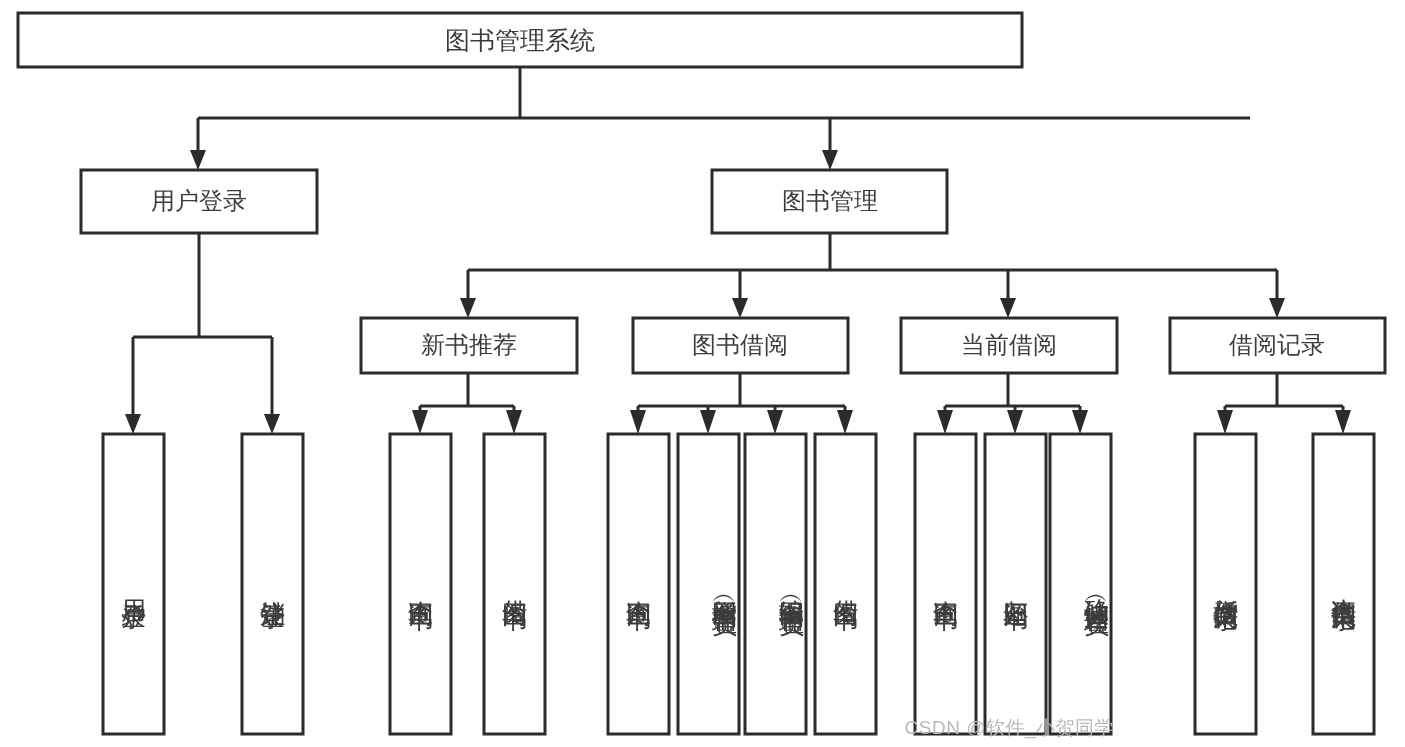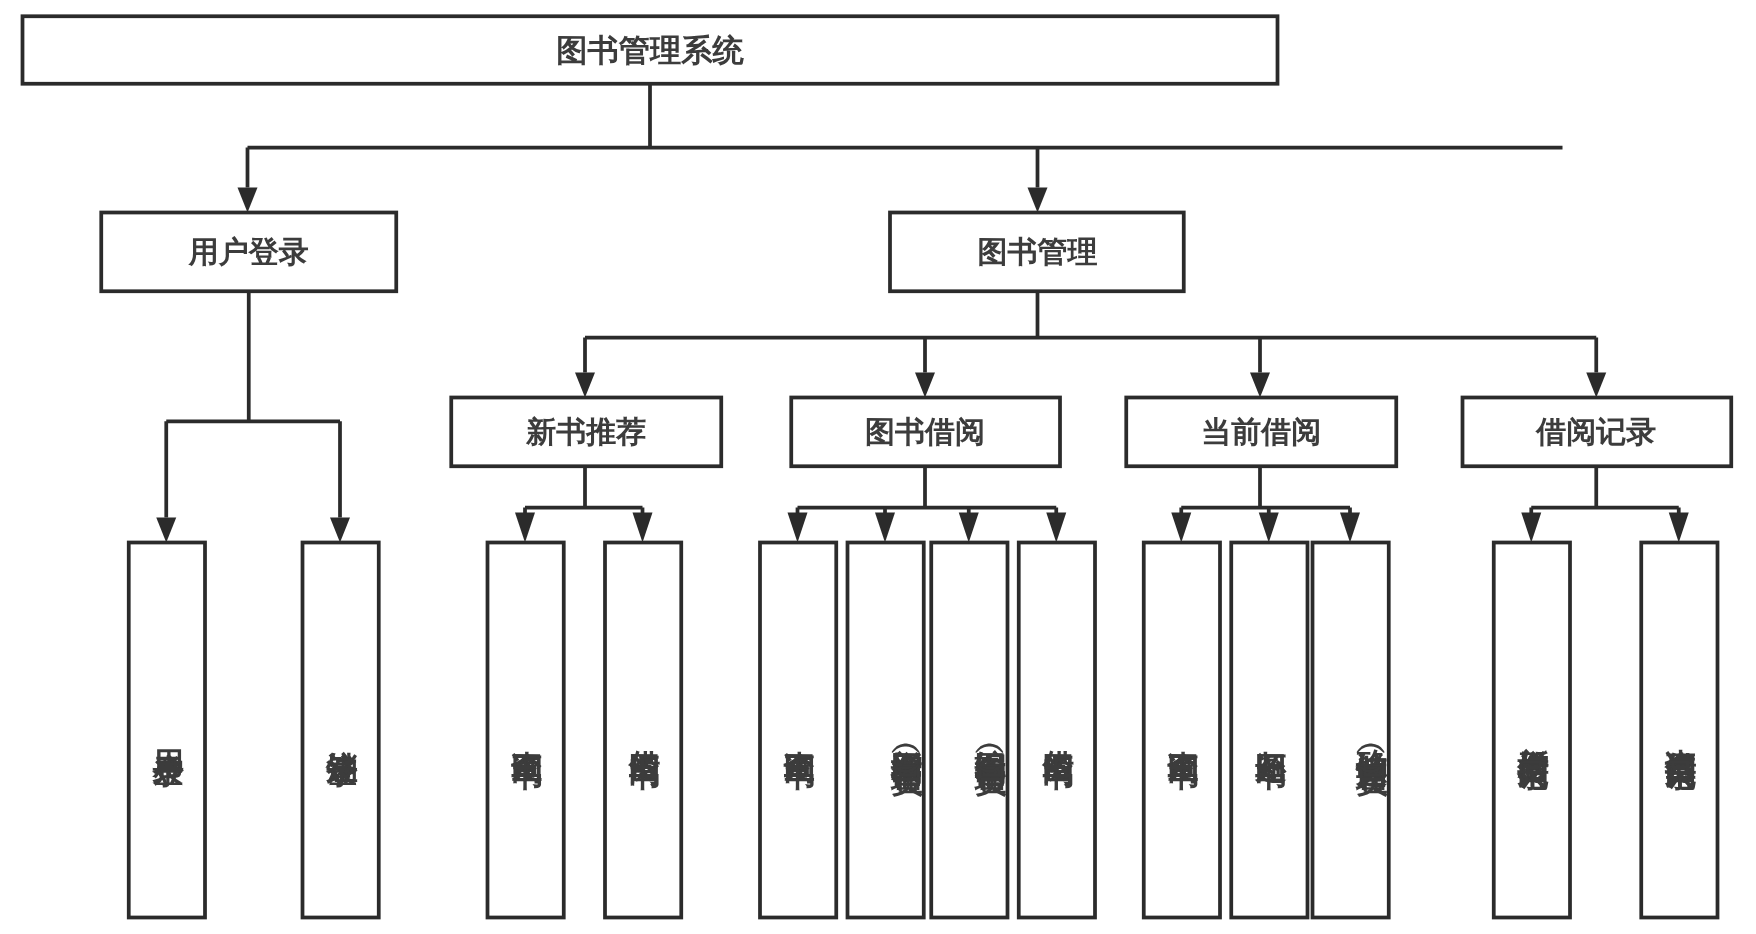--- a/index.html
+++ b/index.html
@@ -11,21 +11,20 @@
     width: 1405px;
     height: 747px;
     font-family: "Liberation Sans", "DejaVu Sans", sans-serif;
     overflow: hidden;
   }
   #diagram-root {
     position: relative;
     width: 1122px;
     height: 747px;
     background: #ffffff;
-    font-weight: bold;
   }
   svg#flow {
     position: absolute;
     left: 0;
     top: 0;
     width: 1405px;
     height: 747px;
   }
   .node-rect {
     fill: #ffffff;
@@ -216,14 +215,15 @@
   <div class="leaf-label" style="left:608px; top:434px; width:61px; height:300px;">查询图书</div>
   <div class="leaf-label" style="left:678px; top:434px; width:61px; height:300px; align-items:flex-start; padding-top:8px; box-sizing:border-box;">新增图书（管理员）</div>
   <div class="leaf-label" style="left:745px; top:434px; width:61px; height:300px; align-items:flex-start; padding-top:8px; box-sizing:border-box;">编辑图书（管理员）</div>
   <div class="leaf-label" style="left:815px; top:434px; width:61px; height:300px;">借阅图书</div>
   <div class="leaf-label" style="left:915px; top:434px; width:61px; height:300px;">查询图书</div>
   <div class="leaf-label" style="left:985px; top:434px; width:61px; height:300px;">归还图书</div>
   <div class="leaf-label" style="left:1050px; top:434px; width:61px; height:300px; align-items:flex-start; padding-top:8px; box-sizing:border-box;">确认归还（管理员）</div>
   <div class="leaf-label" style="left:1195px; top:434px; width:61px; height:300px;">新增借阅记录</div>
   <div class="leaf-label" style="left:1313px; top:434px; width:61px; height:300px;">查询借阅记录</div>
 
+  <div class="watermark">CSDN @软件_小贺同学</div>
 
 </div>
 
 </body></html>

